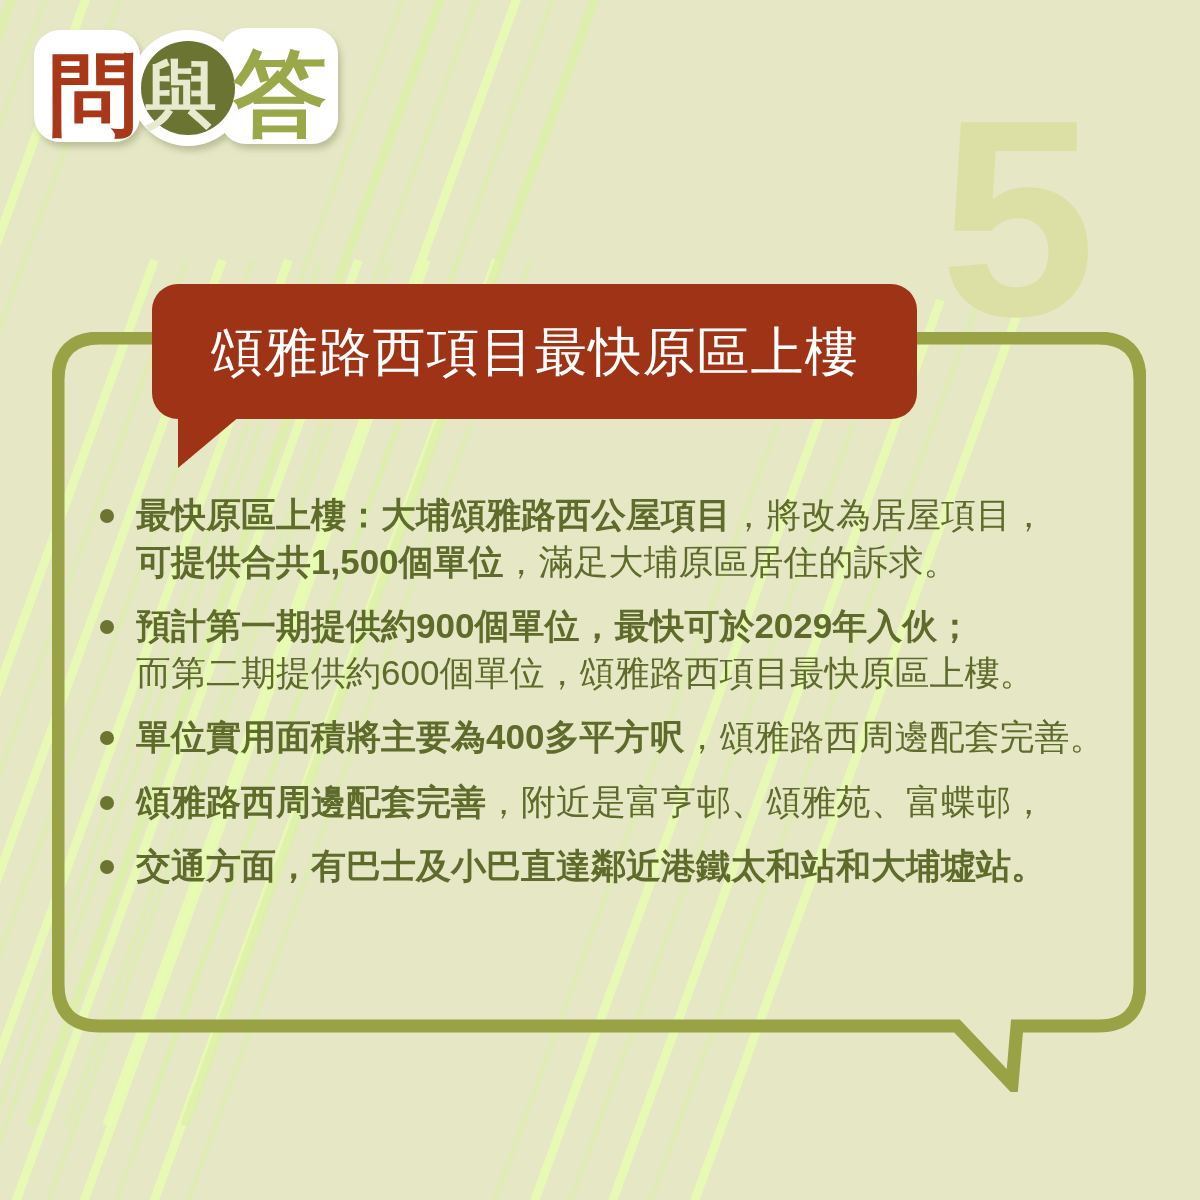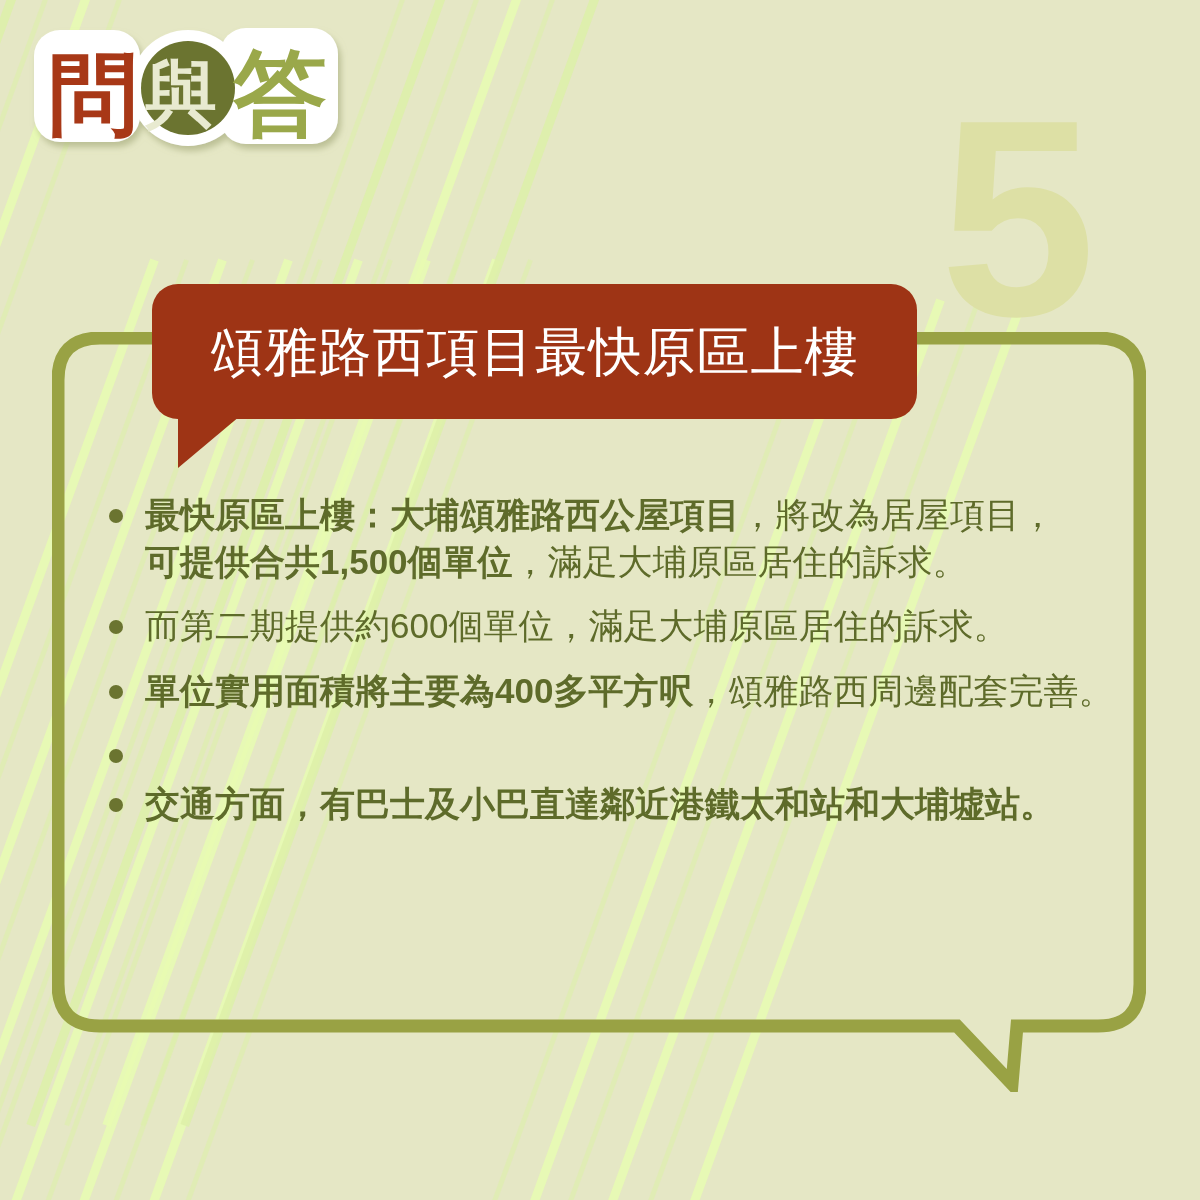--- a/index.html
+++ b/index.html
@@ -118,21 +118,21 @@
     font-size: 53px;
     font-weight: 400;
     letter-spacing: 1px;
     white-space: nowrap;
     line-height: 1;
   }
 
   
   .content {
     position: absolute;
-    left: 109px;
+    left: 100px;
     top: 492px;
     width: 1010px;
   }
   .bullet-item {
     display: flex;
     align-items: flex-start;
     margin-bottom: 18px;
   }
   .bullet-dot {
     flex: 0 0 auto;
@@ -250,32 +250,34 @@
       <div class="bullet-item">
         <span class="bullet-dot"></span>
         <div class="bullet-lines">
           <div class="line"><span class="seg-b">最快原區上樓：大埔頌雅路西公屋項目</span><span class="seg-n">，將改為居屋項目，</span></div>
           <div class="line"><span class="seg-b">可提供合共1,500個單位</span><span class="seg-n">，滿足大埔原區居住的訴求。</span></div>
         </div>
       </div>
       <div class="bullet-item">
         <span class="bullet-dot"></span>
         <div class="bullet-lines">
-          <div class="line"><span class="seg-n">而第二期提供約600個單位，滿足大埔原區居住的訴求。</span></div>
+          <div class="line"><span class="seg-b">預計第一期提供約900個單位，最快可於2029年入伙；</span></div>
+          <div class="line"><span class="seg-n">而第二期提供約600個單位，頌雅路西項目最快原區上樓。</span></div>
         </div>
       </div>
       <div class="bullet-item">
         <span class="bullet-dot"></span>
         <div class="bullet-lines">
           <div class="line"><span class="seg-b">單位實用面積將主要為400多平方呎</span><span class="seg-n">，頌雅路西周邊配套完善。</span></div>
         </div>
       </div>
       <div class="bullet-item">
         <span class="bullet-dot"></span>
         <div class="bullet-lines">
+          <div class="line"><span class="seg-b">頌雅路西周邊配套完善</span><span class="seg-n">，附近是富亨邨、頌雅苑、富蝶邨，</span></div>
         </div>
       </div>
       <div class="bullet-item">
         <span class="bullet-dot"></span>
         <div class="bullet-lines">
           <div class="line"><span class="seg-b">交通方面，有巴士及小巴直達鄰近港鐵太和站和大埔墟站。</span></div>
         </div>
       </div>
     </div>
 

